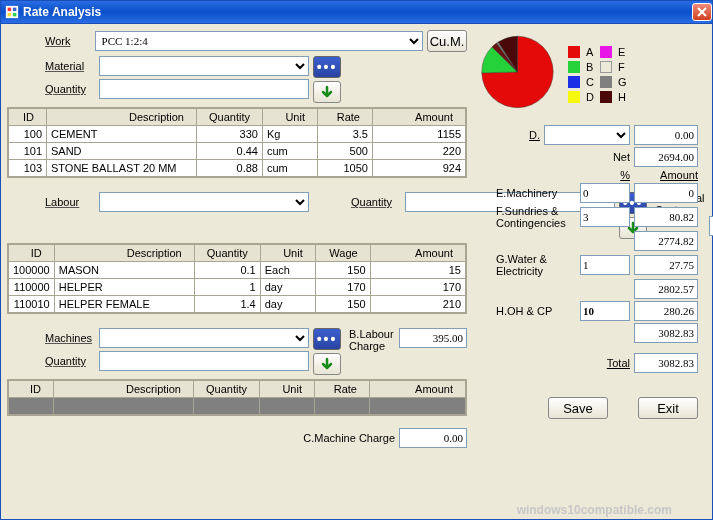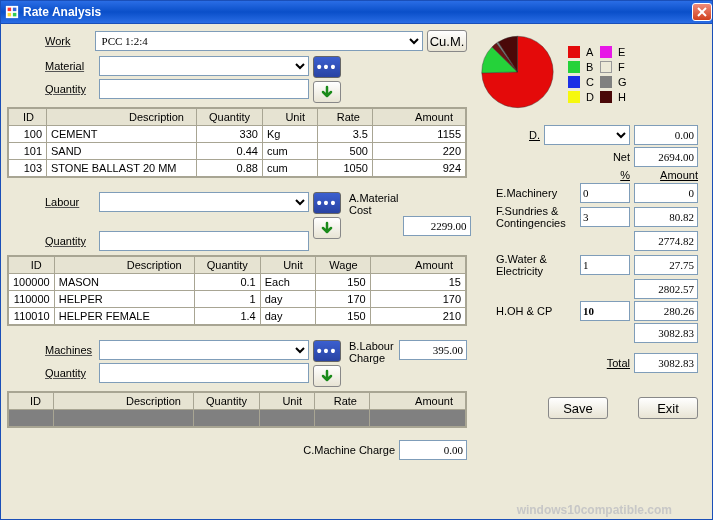--- a/index.html
+++ b/index.html
@@ -145,21 +145,21 @@
               <td>1050</td>
               <td>924</td>
             </tr>
       </tbody>
         </table>
     </div>
 
     <div style="height:6px"></div>
 
     <div style="display:flex; gap:4px; align-items:flex-start;">
-      <div style="display:flex; flex-direction:column; gap:19px;">
+      <div style="display:flex; flex-direction:row; gap:4px;">
         <div class="row">
           <label class="fld" style="width:50px">Labour</label>
           <select style="width:210px"></select>
         </div>
         <div class="row">
           <label class="fld" style="width:50px">Quantity</label>
           <input type="text" class="left" style="width: 210px;">
         </div>
       </div>
       <div style="display:flex; flex-direction:column; gap:3px;">

